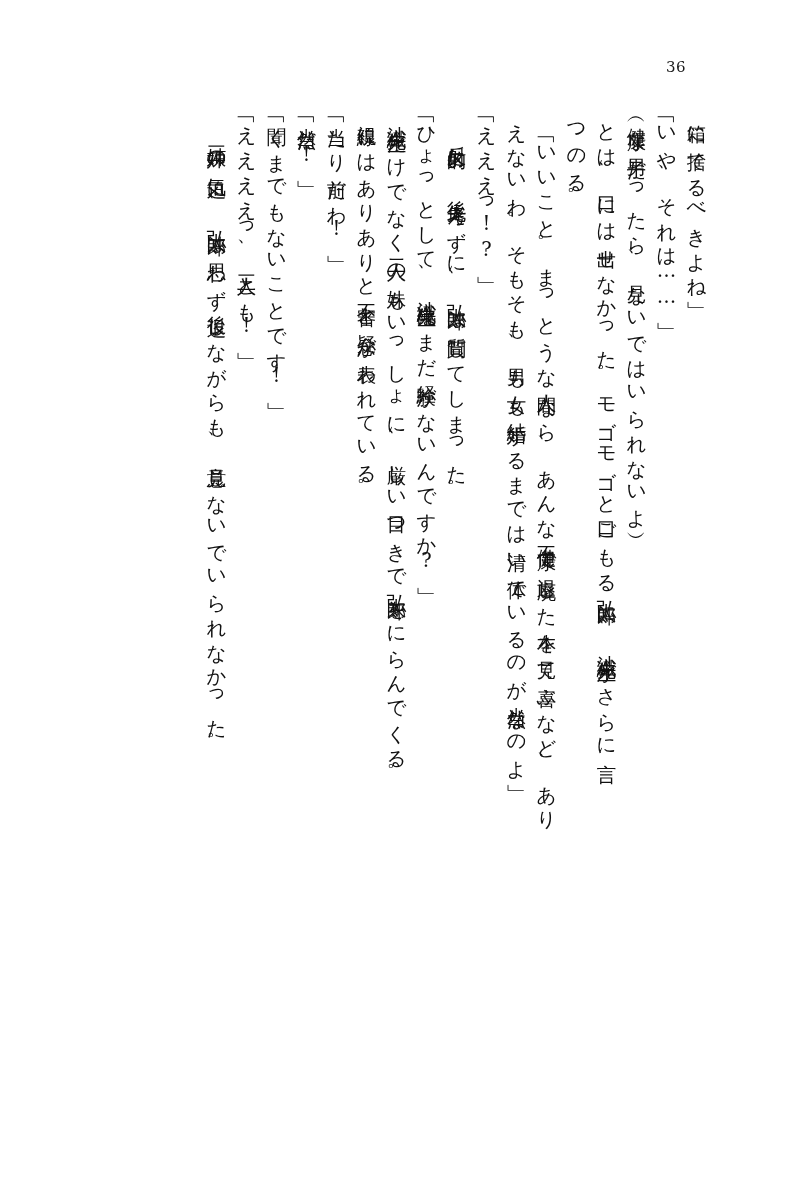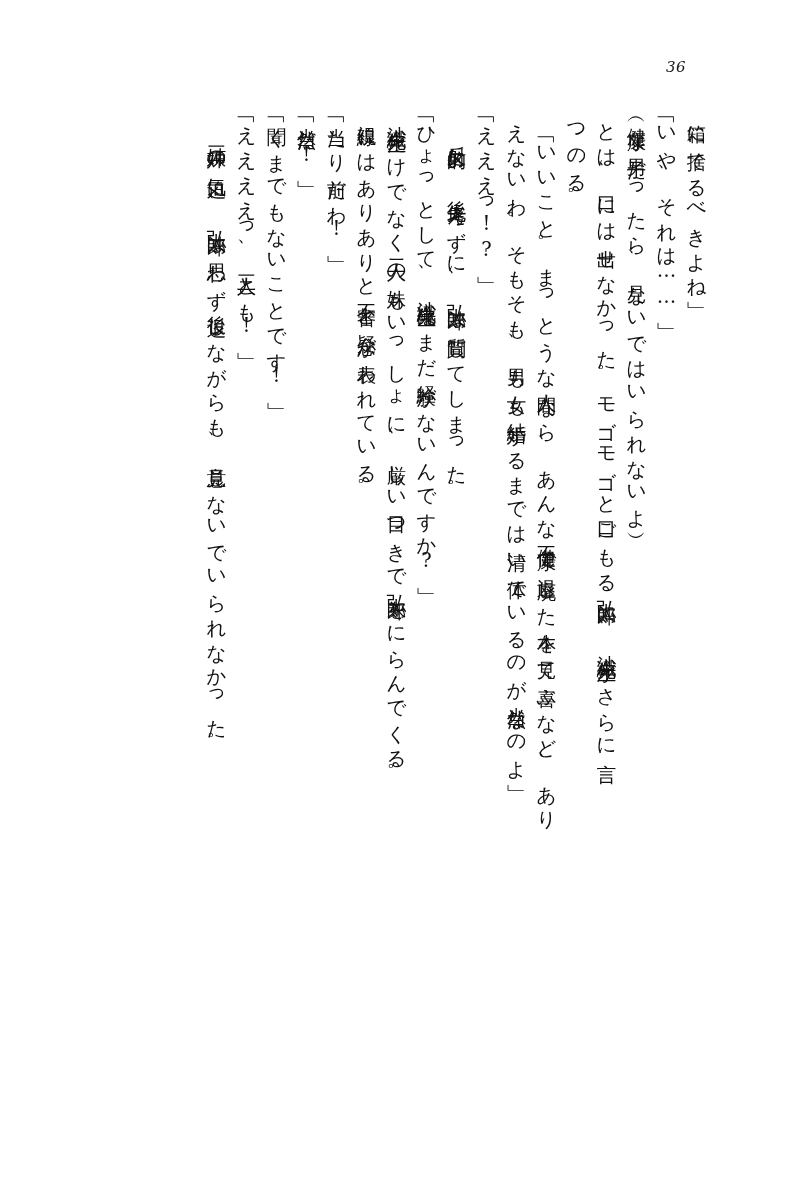--- a/index.html
+++ b/index.html
@@ -25,21 +25,20 @@
     background: #fff;
   }
 
   
   #page-number {
     position: absolute;
     right: 108px;
     top: 58px;
     font-family: "DejaVu Serif", "Liberation Serif", serif;
     font-size: 15px;
-    font-style: italic;
     color: #1a1a1a;
     letter-spacing: 0.5px;
   }
 
   
   #text-block {
     position: absolute;
     top: 110px;
     right: 88px;
     width: 620px;

